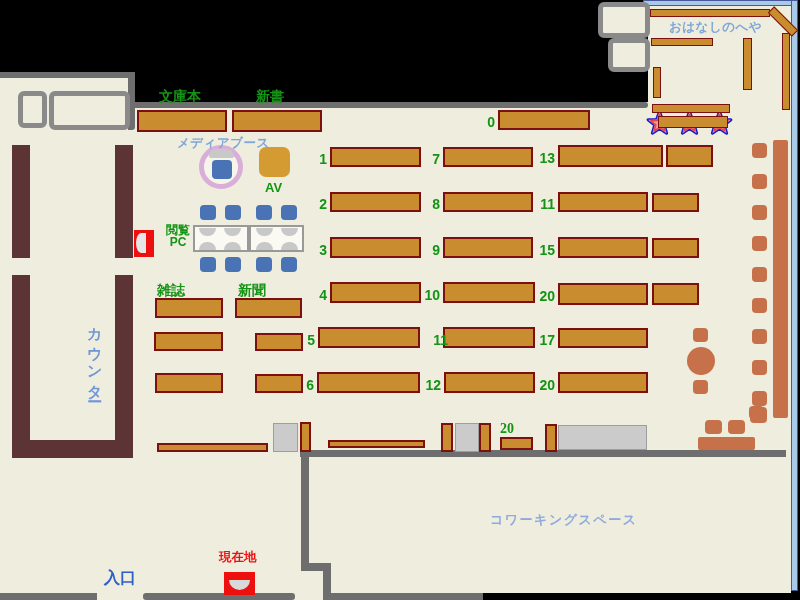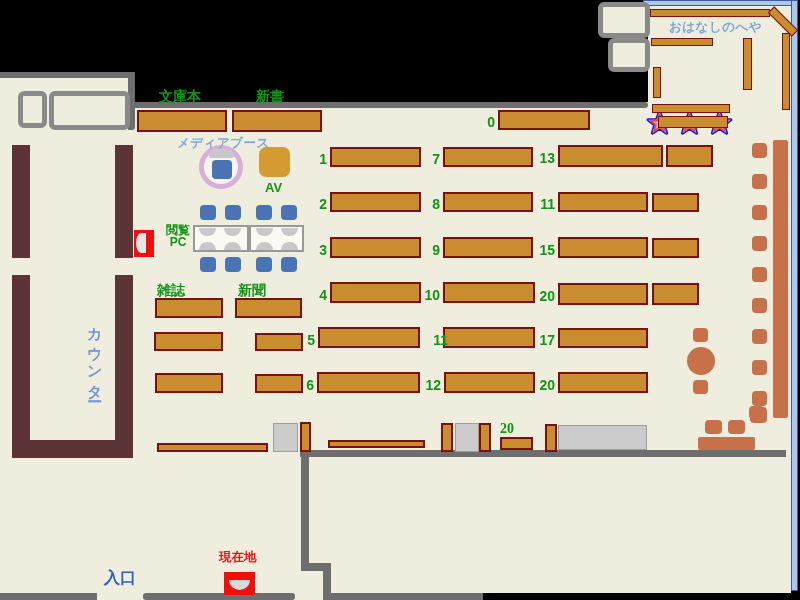--- a/index.html
+++ b/index.html
@@ -79,20 +79,21 @@
   <div class="lbl" style="left:256px;top:86px;font-size:14px;color:#149414;">新書</div>
   <div class="lbl" style="left:177px;top:134px;font-size:12.5px;color:#7fa6d9;letter-spacing:0.5px;">メディアブース</div>
   <div class="lbl" style="left:265px;top:179px;font-size:13px;color:#149414;">AV</div>
   <div class="lbl" style="left:163px;top:224px;width:30px;text-align:center;font-size:12px;color:#149414;line-height:1.0;">閲覧
 PC</div>
   <div class="lbl" style="left:157px;top:280px;font-size:14px;color:#149414;">雑誌</div>
   <div class="lbl" style="left:238px;top:280px;font-size:14px;color:#149414;">新聞</div>
   <div class="lbl vert" style="left:84px;top:317px;font-size:15px;color:#6f96d6;height:100px;">カウンター</div>
   <div class="lbl" style="left:219px;top:548px;font-size:12.5px;color:#ee1111;">現在地</div>
   <div class="lbl" style="left:104px;top:566px;font-size:16px;color:#2e5fc9;">入口</div>
+  <div class="lbl" style="left:490px;top:511px;font-size:13px;color:#8fabdc;letter-spacing:1.5px;">コワーキングスペース</div>
 
 <div class="abs shelf" style="left: 498px; top: 110px; width: 92px; height: 20px;"></div>
     <div class="lbl num" style="left: 465px; top: 112px; width: 30px;">0</div>
     <div class="abs shelf" style="left: 330px; top: 147px; width: 91px; height: 20px;"></div>
     <div class="lbl num" style="left: 297px; top: 149px; width: 30px;">1</div>
     <div class="abs shelf" style="left: 330px; top: 192px; width: 91px; height: 20px;"></div>
     <div class="lbl num" style="left: 297px; top: 194px; width: 30px;">2</div>
     <div class="abs shelf" style="left: 330px; top: 237px; width: 91px; height: 21px;"></div>
     <div class="lbl num" style="left: 297px; top: 239.5px; width: 30px;">3</div>
     <div class="abs shelf" style="left: 330px; top: 282px; width: 91px; height: 21px;"></div>

